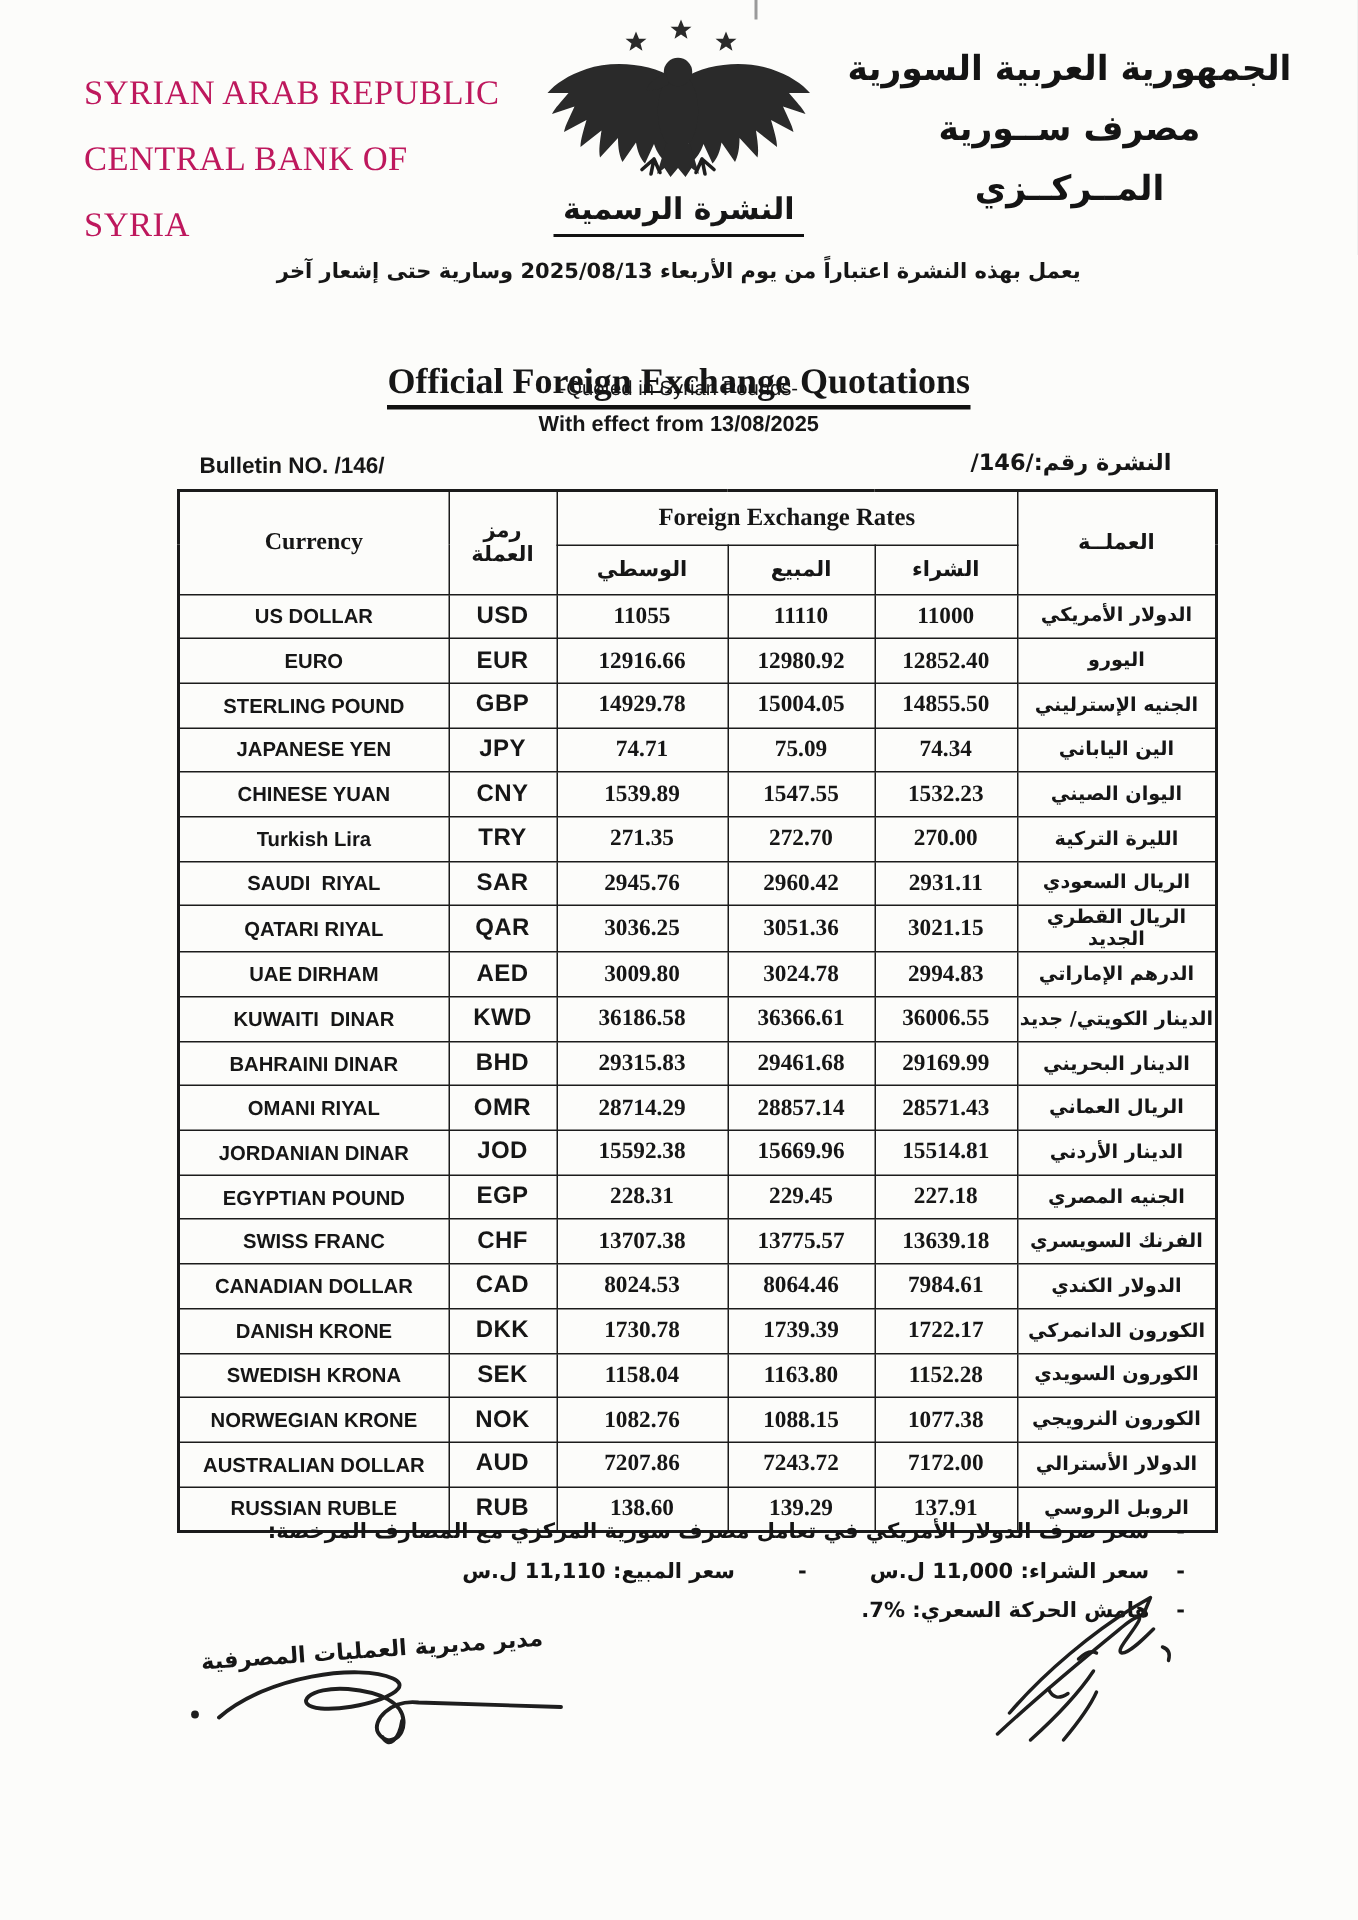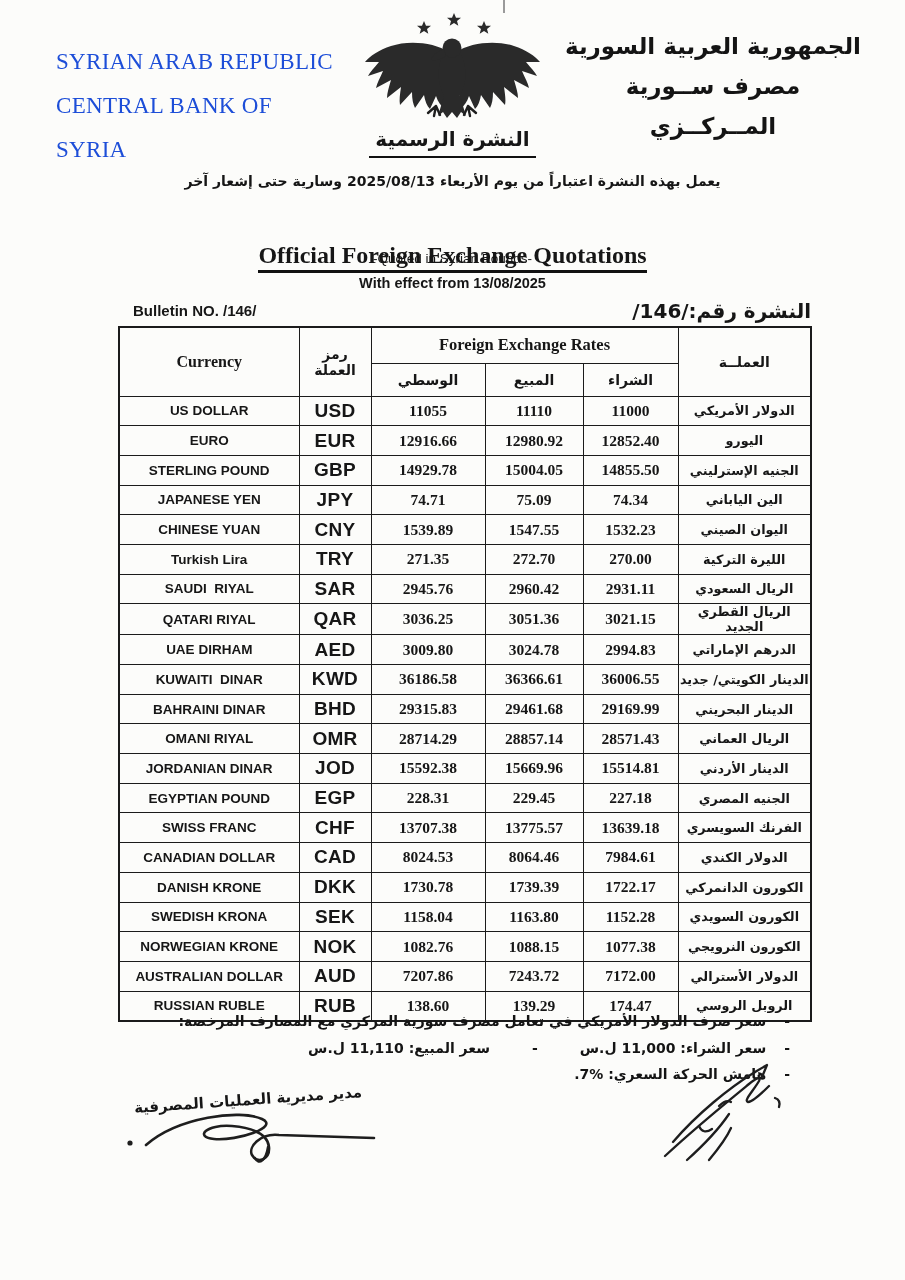--- a/index.html
+++ b/index.html
@@ -11,21 +11,21 @@
     color:#161616;
     overflow:hidden;
     font-family:"Liberation Sans","DejaVu Sans",sans-serif;
   }
   .abs{position:absolute;}
   .scan-mark{left:503px;top:0;width:2px;height:13px;background:#9a9a9a;}
 
   
   .hdr-en{left:56px;top:40px;width:290px;
     font-family:"Liberation Serif","DejaVu Serif",serif;
-    font-size:23px;letter-spacing:.3px;line-height:44px;color:#1d4ed8;}
+    font-size:23px;letter-spacing:.3px;line-height:44px;color:#be185d;}
   .hdr-ar{right:42px;top:26px;width:300px;direction:rtl;text-align:center;
     font-family:"DejaVu Sans",sans-serif;font-weight:700;
     font-size:23px;line-height:40px;color:#141414;}
   .emblem{left:352px;top:12px;}
 
   
   .center-line{left:0;width:905px;text-align:center;}
   .ar-doc-title{top:127px;}
   .ar-doc-title span{display:inline-block;direction:rtl;
     font-family:"DejaVu Sans",sans-serif;font-weight:700;font-size:20px;
@@ -33,40 +33,40 @@
   .effect-line{top:173px;direction:rtl;
     font-family:"DejaVu Sans",sans-serif;font-weight:700;font-size:14px;}
   .en-title{top:203px;}
   .en-title span{display:inline-block;
     font-family:"Liberation Serif","DejaVu Serif",serif;font-weight:700;
     font-size:24px;border-bottom:3px solid #111;padding-bottom:1px;margin-top:39px;}
   .sub1{top:251px;font-weight:400;font-size:13.5px;}
   .sub2{top:275px;font-weight:700;font-size:14.5px;}
 
   .bulletin-en{left:133px;top:302px;font-weight:700;font-size:15px;}
-  .bulletin-ar{right:94px;top:299px;direction:rtl;
-    font-family:"DejaVu Sans",sans-serif;font-weight:700;font-size:20px;}
+  .bulletin-ar{right:124px;top:299px;direction:rtl;
+    font-family:"DejaVu Sans",sans-serif;font-weight:700;font-size:15px;}
 
   
   table.rates{left:118px;top:326px;width:692px;position:absolute;
     border-collapse:collapse;table-layout:fixed;
     border:2px solid #1b1b1b;}
   .rates th,.rates td{border:1.4px solid #1b1b1b;text-align:center;
     vertical-align:middle;padding:0;overflow:hidden;}
   .rates thead .t1{height:36px;}
   .rates thead .t2{height:33px;}
   .rates tbody td{height:28.7px;}
   .h-currency{font-family:"Liberation Serif","DejaVu Serif",serif;
     font-weight:700;font-size:16px;}
   .h-rates{font-family:"Liberation Serif","DejaVu Serif",serif;
     font-weight:700;font-size:16.5px;}
   .h-ar{font-family:"DejaVu Sans",sans-serif;direction:rtl;
     font-weight:700;font-size:14px;}
   .c-name{font-weight:700;font-size:13.5px;white-space:pre-wrap;margin-top:23px;}
-  .c-code{font-weight:700;font-size:19px;letter-spacing:.3px;}
+  .c-code{font-weight:700;font-size:16px;letter-spacing:.3px;}
   .c-num{font-family:"Liberation Serif","DejaVu Serif",serif;
     font-weight:700;font-size:15.5px;}
   .c-ar{font-family:"DejaVu Sans",sans-serif;direction:rtl;
     font-weight:700;font-size:12.8px;}
 
   
   .notes{right:115px;top:1008px;width:700px;direction:rtl;text-align:right;
     font-family:"DejaVu Sans",sans-serif;font-weight:700;font-size:14px;
     line-height:26.5px;color:#141414;}
   .note-line .dash{display:inline-block;margin-left:18px;}
@@ -333,21 +333,21 @@
       <td class="c-num">7243.72</td>
       <td class="c-num">7172.00</td>
       <td class="c-ar">الدولار الأسترالي</td>
     </tr>
 
     <tr>
       <td class="c-name">RUSSIAN RUBLE</td>
       <td class="c-code">RUB</td>
       <td class="c-num">138.60</td>
       <td class="c-num">139.29</td>
-      <td class="c-num">174.47</td>
+      <td class="c-num">137.91</td>
       <td class="c-ar">الروبل الروسي</td>
     </tr>
   </tbody>
   </table>
 
   <div class="abs notes">
     <div class="note-line">
       <span class="dash">-</span><span>سعر صرف الدولار الأمريكي في تعامل مصرف سورية المركزي مع المصارف المرخصة:</span>
     </div>
     <div class="note-line">

